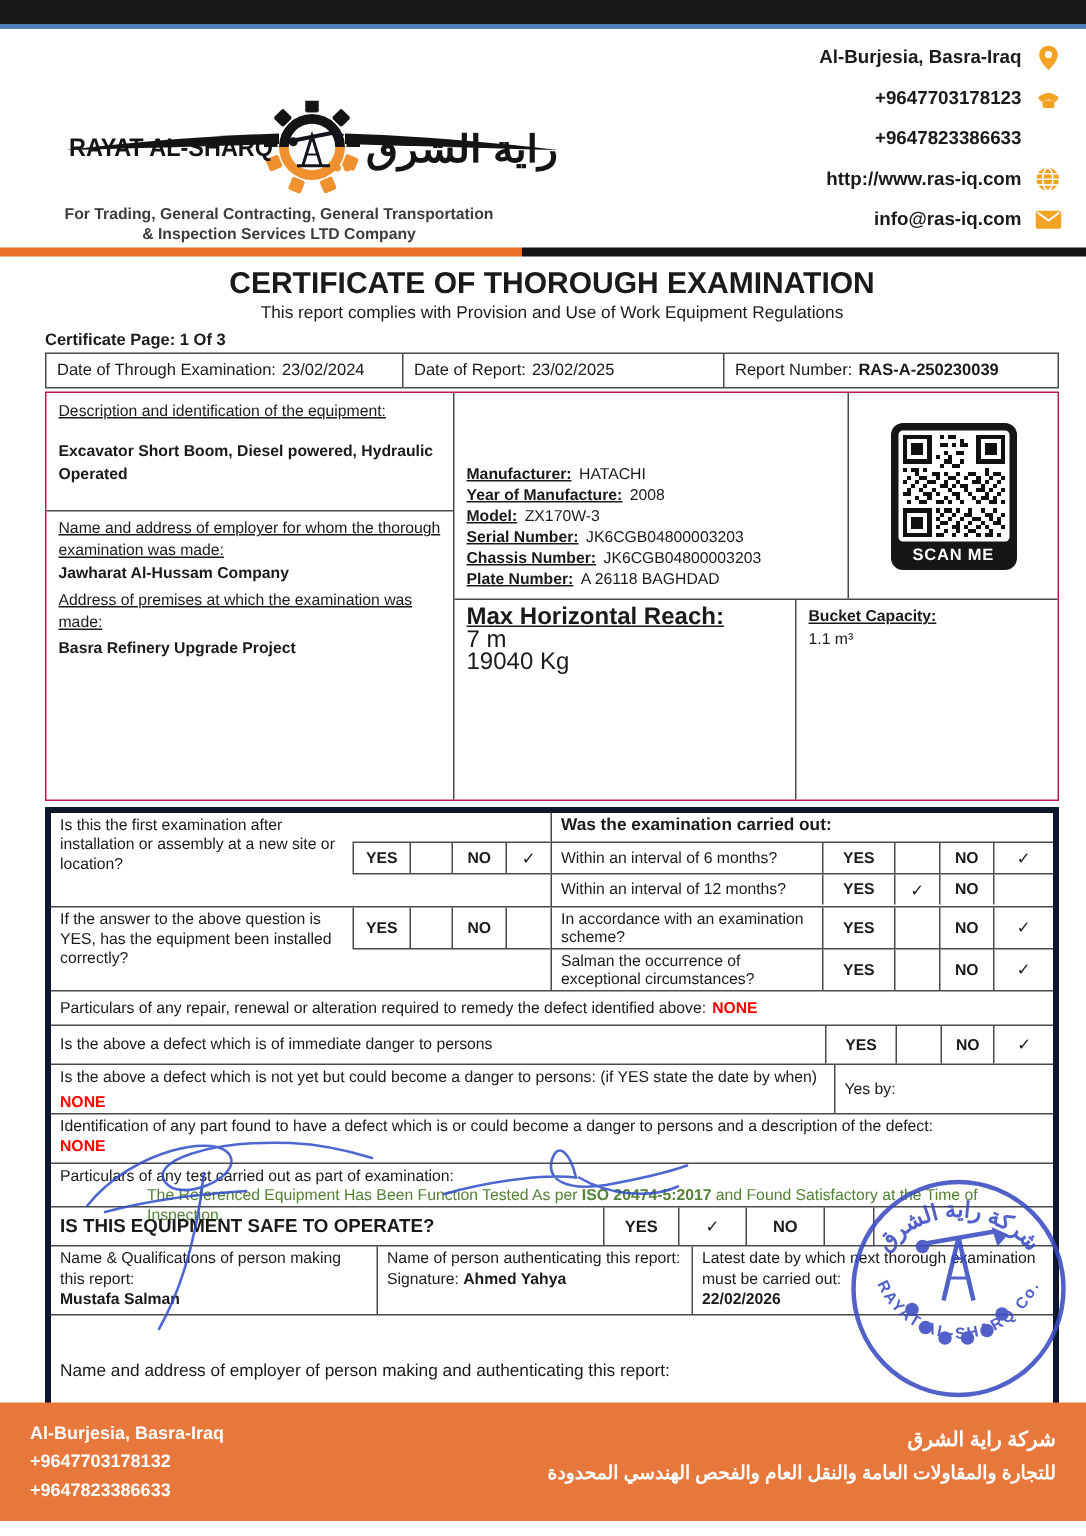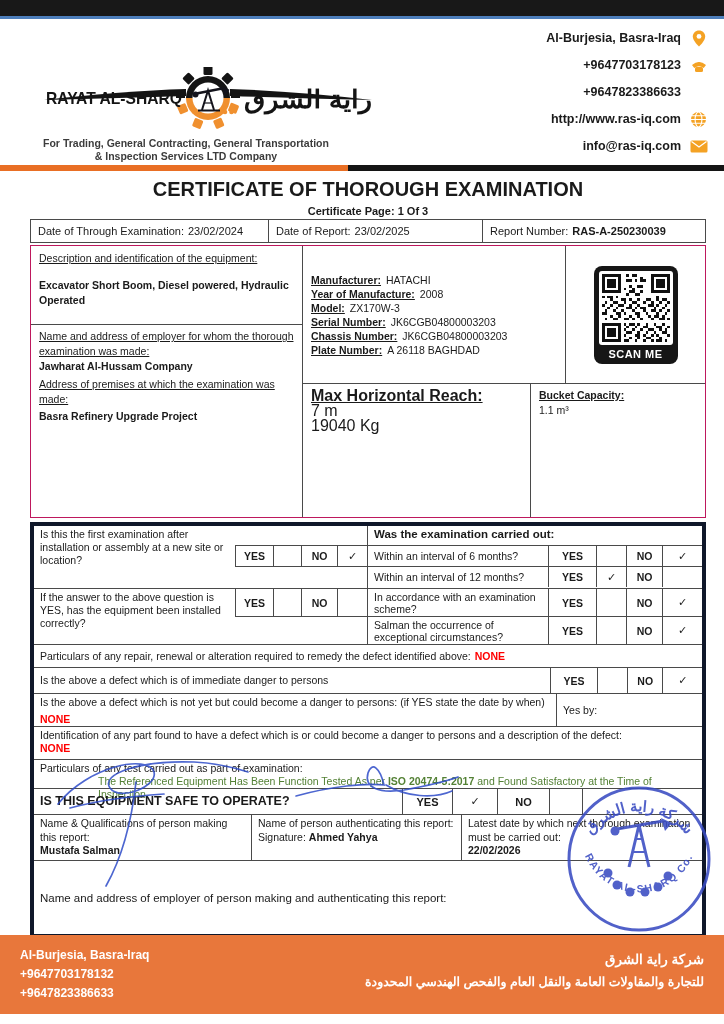--- a/index.html
+++ b/index.html
@@ -22,40 +22,40 @@
   .icon-slot { width: 19px; height: 19px; display: flex; align-items: center; justify-content: center; }
 
   
   .divider { height: 6px; display: flex; }
   .seg-orange { width: 48%; background: #e96f24; }
   .seg-black { flex: 1; background: #141414; }
 
   .main { margin: 0 18px 0 30px; }
   .title { font-size: 20px; font-weight: bold; text-align: center; margin-top: 6px; line-height: 24px; }
   .subtitle { text-align: center; font-size: 11.5px; line-height: 16px; }
-  .certpage { text-align: center; font-size: 11px; font-weight: 600; margin-top: 3px; line-height: 14px; }
+  .certpage { text-align: left; font-size: 11px; font-weight: 600; margin-top: 3px; line-height: 14px; }
 
   .bl { border-left: 1px solid #4a4a4a; }
   .bb { border-bottom: 1px solid #4a4a4a; }
   .b { font-weight: bold; }
   .u { text-decoration: underline; }
   .red { color: #ff0000; font-weight: bold; }
 
   
   .meta { display: flex; border: 1px solid #4a4a4a; margin-top: 1px; height: 24px; }
   .mcell { display: flex; align-items: center; padding: 0 7px; font-size: 11px; gap: 4px; overflow: hidden; white-space: nowrap; }
 
   
   .equip { border: 1px solid #be185d; margin-top: 2px; height: 273px; display: flex; }
   .e-left { width: 271px; display: flex; flex-direction: column; }
   .e-desc { height: 78px; padding: 5px 8px; }
   .e-emp  { flex: 1; padding: 4px 8px; border-top: 1px solid #4a4a4a; }
   .e-right { flex: 1; border-left: 1px solid #4a4a4a; display: flex; flex-direction: column; }
   .e-top { height: 138px; display: flex; border-bottom: 1px solid #4a4a4a; }
-  .e-specs { width: 262px; padding: 6px 8px; display: flex; flex-direction: column; justify-content: center; }
+  .e-specs { width: 262px; padding: 6px 8px; display: flex; flex-direction: column; justify-content: flex-end; }
   .spec-row { font-size: 10.5px; line-height: 14px; white-space: nowrap; }
   .spec-row .u { font-weight: bold; margin-right: 5px; }
   .e-qr { flex: 1; border-left: 1px solid #4a4a4a; display: flex; align-items: center; justify-content: center; }
   .e-bottom { flex: 1; display: flex; }
   .e-reach { width: 227px; padding: 4px 8px; font-size: 16px; line-height: 15px; }
   .e-bucket { flex: 1; border-left: 1px solid #4a4a4a; padding: 4px 8px; font-size: 10.5px; line-height: 15px; }
   .cellline { font-size: 10.5px; line-height: 15px; }
 
   
   .qr-frame { width: 84px; background: #161616; border-radius: 8px; padding: 5px 5px 0 5px; }
@@ -210,20 +210,21 @@
   </div>
 </div>
 
 <div class="divider">
   <div class="seg-orange"></div>
   <div class="seg-black"></div>
 </div>
 
 <div class="main">
   <div class="title">CERTIFICATE OF THOROUGH EXAMINATION</div>
+  <div class="subtitle">This report complies with Provision and Use of Work Equipment Regulations</div>
   <div class="certpage">Certificate Page: 1 Of 3</div>
 
   <div class="meta">
     <div class="mcell" style="width:237px">
       <span>Date of Through Examination:</span>
       <span>23/02/2024</span>
     </div>
     <div class="mcell bl" style="width:214px">
       <span>Date of Report:</span>
       <span>23/02/2025</span>

